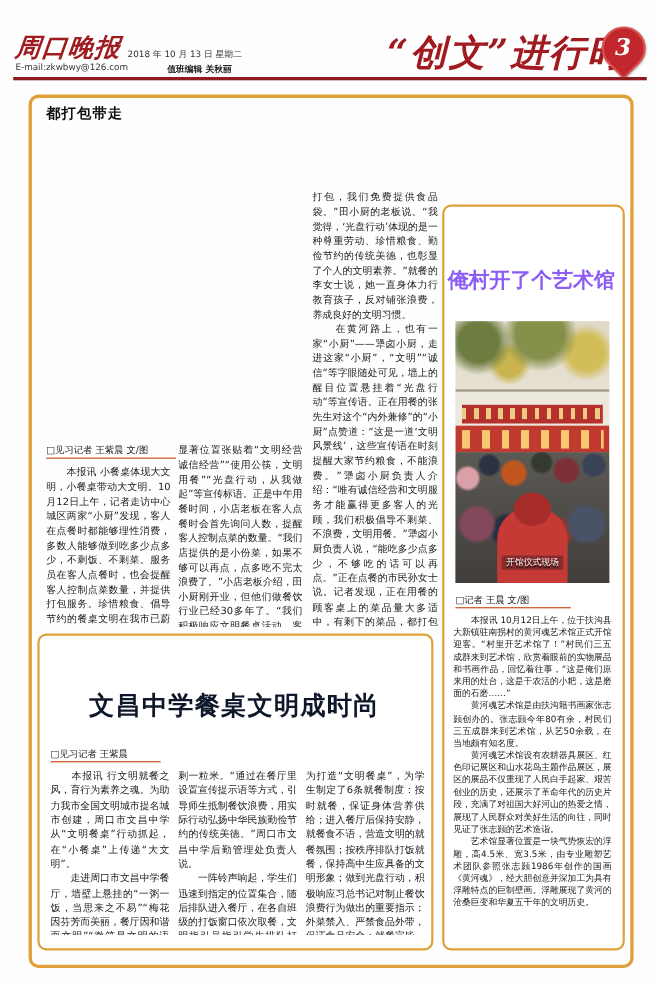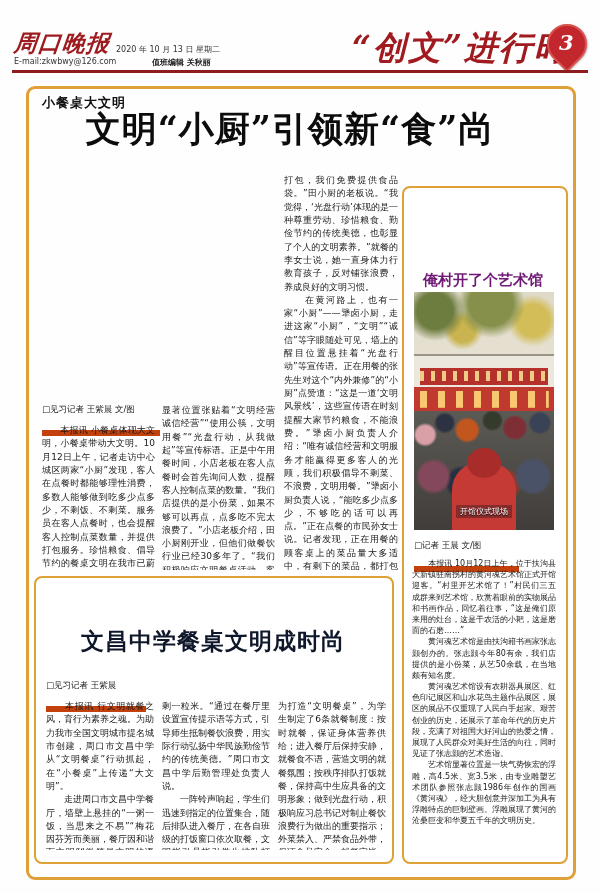--- a/index.html
+++ b/index.html
@@ -20,24 +20,24 @@
        font-style:italic;font-weight:bold;font-size:21px;text-align:center;line-height:34px;}
   
   .oframe{border:3px solid #dfa037;border-radius:9px;}
   .ibox{border:2px solid #dfa037;border-radius:8px;background:#fff;}
   
   .kicker{font-size:13px;font-weight:bold;color:#111;letter-spacing:1px;}
   .headline-xl{font-family:"DejaVu Serif",serif;font-weight:bold;font-size:35px;color:#0c0c0c;
         text-align:center;letter-spacing:1px;}
   .headline-l{font-family:"DejaVu Serif",serif;font-weight:bold;font-size:23px;color:#0f172a;
         text-align:center;letter-spacing:1px;}
-  .headline-m{font-family:"DejaVu Serif",serif;font-weight:bold;font-size:15px;color:#701a75;
-        text-align:center;margin-top:29px;}
+  .headline-m{font-family:"DejaVu Serif",serif;font-weight:bold;font-size:19px;color:#8b5cf6;
+        text-align:center;}
   .kicker-s{font-size:12px;font-weight:bold;color:#111;text-align:center;}
-  .byline{font-size:8.5px;color:#222;border-bottom:6px solid #c2410c;padding-bottom:14px;}
+  .byline{font-size:8.5px;color:#222;border-bottom:1px solid #c2410c;padding-bottom:0;}
   .col{font-size:9px;line-height:1.48;text-align:justify;color:#191919;
        white-space:pre-line;overflow:hidden;}
   .col-s{font-size:8px;line-height:1.4;text-align:justify;color:#191919;overflow:hidden;}
   .col-s p{margin:0;text-indent:0;}
   
   .photo1{overflow:hidden;background:linear-gradient(180deg,#b98f57 0%,#d9bd92 8%,#caa678 38%,
           #d8c09a 52%,#6a4f35 56%,#2b211a 60%,#241b14 100%);}
   .photo1 .speckle{position:absolute;left:0;right:0;top:56%;bottom:0;
       background-image:radial-gradient(circle,rgba(236,226,210,.85) 0 1.5px,transparent 2.2px),
                        radial-gradient(circle,rgba(190,168,140,.5) 0 1px,transparent 1.6px);
@@ -87,35 +87,34 @@
       width:64px;height:74px;background:#c53a35;border-radius:28px 28px 6px 6px;}
   .photo2 .redhood{position:absolute;left:50%;bottom:52px;transform:translateX(-50%);
       width:34px;height:30px;background:#a82c2a;border-radius:50%;}
 </style>
 </head>
 <body>
 
 <div id="page">
 
   <div class="abs logo" style="left:14px;top:28px;">周口晚报</div>
-  <div class="abs mh-small" style="left:116px;top:44px;">2020 年 10 月 13 日 星期二</div>
+  <div class="abs mh-small" style="left:116px;top:44px;">2018 年 10 月 13 日 星期二</div>
   <div class="abs mh-small" style="left:14px;top:57px;">E-mail:zkwbwy@126.com</div>
   <div class="abs mh-editor" style="left:152px;top:57px;">值班编辑 关秋丽</div>
 
   <div class="abs section-title" style="left:352px;top:26px;">“创文”进行时</div>
   <div class="abs pin" style="left:547px;top:24px;">
     <span>3</span>
   </div>
 
   <div class="abs mh-rule" style="left:12px;top:70px;width:576px;"></div>
 
   <div class="abs oframe" style="left:26px;top:86px;width:544px;height:788px;"></div>
 
-  <div class="abs kicker" style="left:42px;top:94px;">小餐桌大文明</div>
-  <div class="abs headline-xl" style="left:55px;top:106px;width:470px;">文明“小厨”引领新“食”尚</div>
+  <div class="abs kicker" style="left:42px;top:94px;">都打包带走</div>
 
 
   <div class="abs byline" style="left:42px;top:404px;width:118px;">□见习记者 王紫晨 文/图</div>
   <div class="abs col" style="left:42px;top:424px;width:113px;height:146px;">　　本报讯 小餐桌体现大文明，小餐桌带动大文明。10月12日上午，记者走访中心城区两家“小厨”发现，客人在点餐时都能够理性消费，多数人能够做到吃多少点多少，不剩饭、不剩菜。服务员在客人点餐时，也会提醒客人控制点菜数量，并提供打包服务。珍惜粮食、倡导节约的餐桌文明在我市已蔚然成风。
 　　记者在育新路一家名为田小厨的餐厅看到，在餐厅的</div>
   <div class="abs col" style="left:162px;top:404px;width:113px;height:166px;">显著位置张贴着“文明经营 诚信经营”“使用公筷，文明用餐”“光盘行动，从我做起”等宣传标语。正是中午用餐时间，小店老板在客人点餐时会首先询问人数，提醒客人控制点菜的数量。“我们店提供的是小份菜，如果不够可以再点，点多吃不完太浪费了。”小店老板介绍，田小厨刚开业，但他们做餐饮行业已经30多年了。“我们积极响应文明餐桌活动，客人在吃饭或者点餐的时候，我们都会引导客人适度点餐，主动提醒顾客吃不完</div>
   <div class="abs col" style="left:284px;top:174px;width:114px;height:396px;">打包，我们免费提供食品袋。”田小厨的老板说。“我觉得，‘光盘行动’体现的是一种尊重劳动、珍惜粮食、勤俭节约的传统美德，也彰显了个人的文明素养。”就餐的李女士说，她一直身体力行教育孩子，反对铺张浪费，养成良好的文明习惯。
 　　在黄河路上，也有一家“小厨”——犟卤小厨，走进这家“小厨”，“文明”“诚信”等字眼随处可见，墙上的醒目位置悬挂着“光盘行动”等宣传语。正在用餐的张先生对这个“内外兼修”的“小厨”点赞道：“这是一道‘文明风景线’，这些宣传语在时刻提醒大家节约粮食，不能浪费。”犟卤小厨负责人介绍：“唯有诚信经营和文明服务才能赢得更多客人的光顾，我们积极倡导不剩菜、不浪费，文明用餐。”犟卤小厨负责人说，“能吃多少点多少，不够吃的话可以再点。”正在点餐的市民孙女士说。记者发现，正在用餐的顾客桌上的菜品量大多适中，有剩下的菜品，都打包带走。“光盘行动是对食物的尊重，也是一种生活态度，尤其是孩子，需要家长引导养成节俭的好习惯，在外就餐的时候适量点餐，吃不完打包带走，不能浪费。”带孩子外出用餐的市民李女士说。②6</div>
 
   <div class="abs ibox" style="left:34px;top:576px;width:356px;height:284px;"></div>
@@ -137,19 +136,19 @@
     <div class="banner2"></div>
     <div class="crowd"></div>
     <div class="redcoat"></div>
     <div class="redhood"></div>
     <div class="photo-caption" style="left:50%;bottom:12px;transform:translateX(-50%);">开馆仪式现场</div>
   </div>
 
   <div class="abs byline" style="left:414px;top:540px;width:105px;">□记者 王晨 文/图</div>
   <div class="abs col-s" style="left:412px;top:558px;width:144px;height:296px;">
     <p>　　本报讯 10月12日上午，位于扶沟县大新镇驻南拐村的黄河魂艺术馆正式开馆迎客。“村里开艺术馆了！”村民们三五成群来到艺术馆，欣赏着眼前的实物展品和书画作品，回忆着往事，“这是俺们原来用的灶台，这是干农活的小耙，这是磨面的石磨……”</p>
-    <p>　　黄河魂艺术馆是由扶沟籍书画家张志颢创办的。张志颢今年80有余，我们店提供的是小份菜，从艺50余载，在当地颇有知名度。</p>
+    <p>　　黄河魂艺术馆是由扶沟籍书画家张志颢创办的。张志颢今年80有余，村民们三五成群来到艺术馆，从艺50余载，在当地颇有知名度。</p>
     <p>　　黄河魂艺术馆设有农耕器具展区、红色印记展区和山水花鸟主题作品展区，展区的展品不仅重现了人民白手起家、艰苦创业的历史，还展示了革命年代的历史片段，充满了对祖国大好河山的热爱之情，展现了人民群众对美好生活的向往，同时见证了张志颢的艺术造诣。</p>
     <p>　　艺术馆显著位置是一块气势恢宏的浮雕，高4.5米、宽3.5米，由专业雕塑艺术团队参照张志颢1986年创作的国画《黄河魂》，经大胆创意并深加工为具有浮雕特点的巨制壁画。浮雕展现了黄河的沧桑巨变和华夏五千年的文明历史。</p>
 
   </div>
 
 </div>
 
 </body></html>

